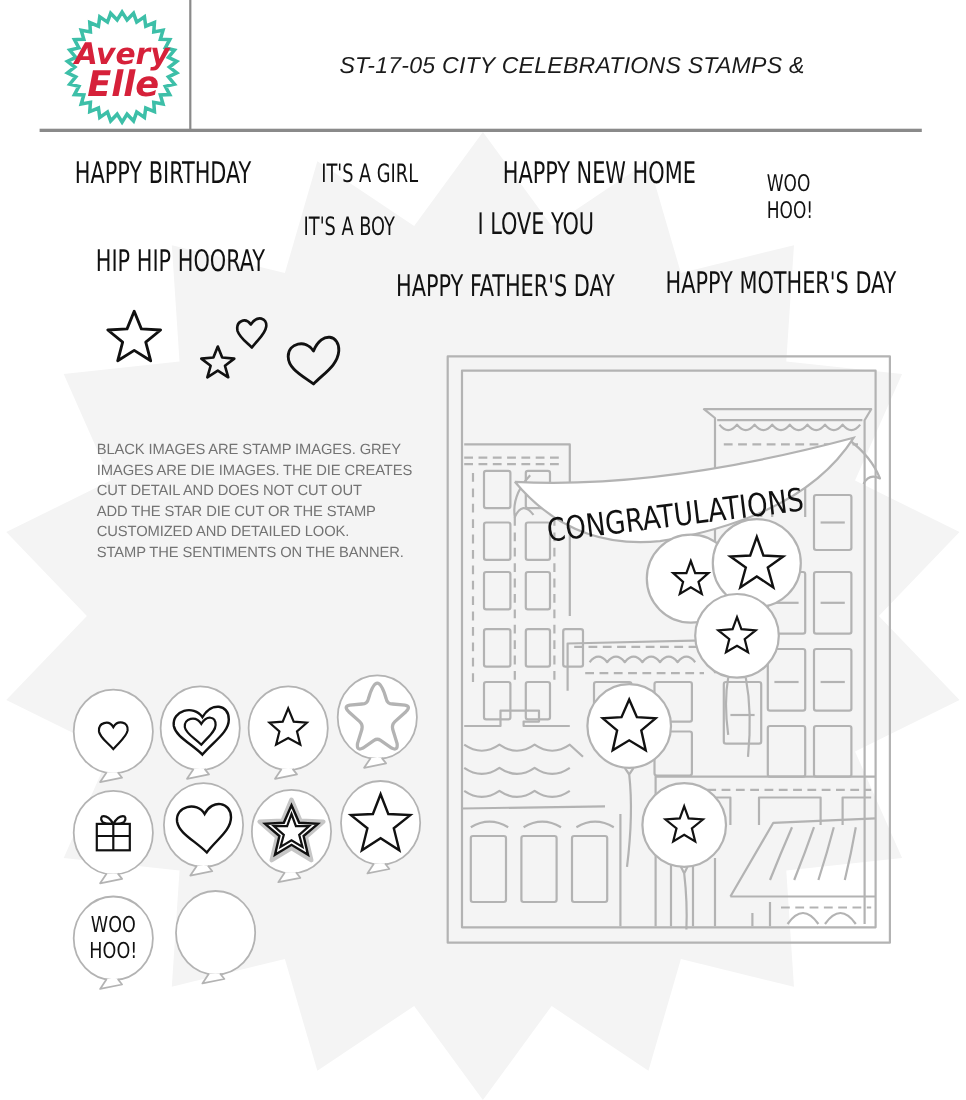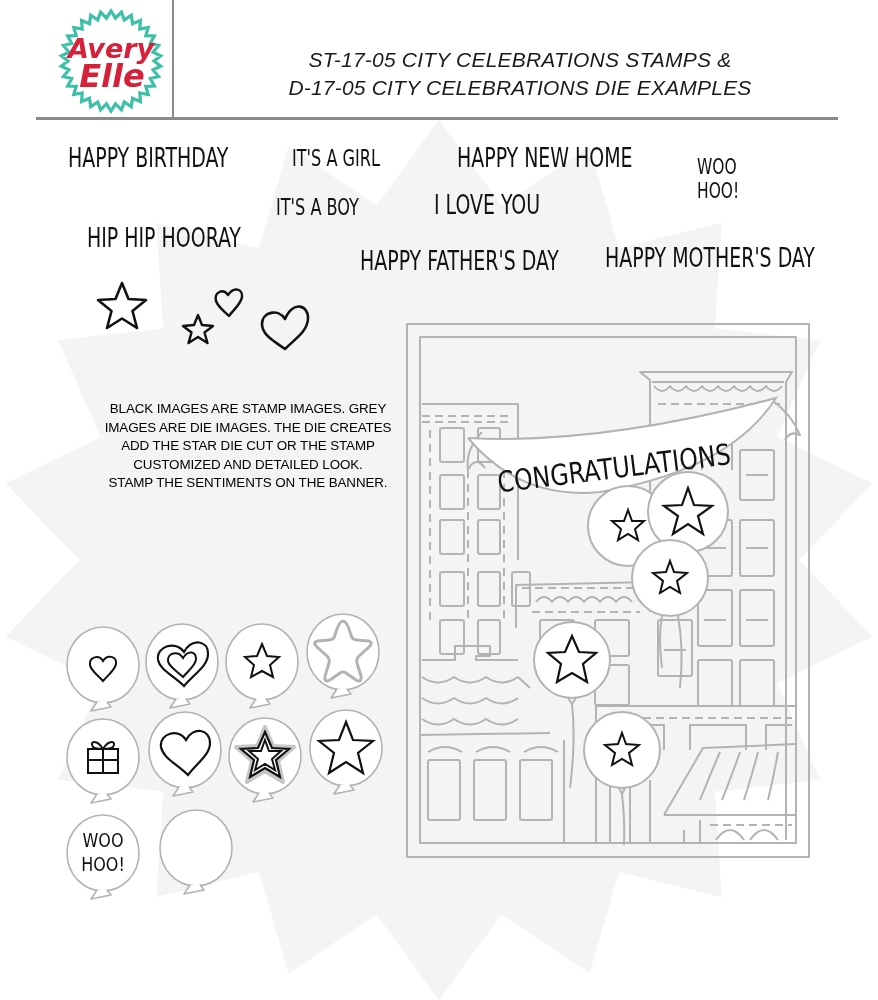--- a/index.html
+++ b/index.html
@@ -7,21 +7,21 @@
   .watermark { position:absolute; left:0; top:0; width:878px; height:1000px; z-index:0; pointer-events:none; }
   .layer { position:absolute; left:0; top:0; width:878px; height:796px; z-index:1; }
   .logo { position:absolute; left:58px; top:8px; width:106px; height:106px; }
   .header-vline { position:absolute; left:172px; top:0; width:2px; height:118px; background:#8a8a8a; }
   .header-hline { position:absolute; left:36px; top:117px; width:802px; height:3px; background:#8a8a8a; }
   .title { position:absolute; left:200px; top:46px; width:640px; text-align:center; font-size:21px; line-height:28px; color:#1a1a1a; letter-spacing:0.2px;font-style:italic; }
   .title div { white-space:nowrap; }
   .sent { position:absolute; font-family:"DejaVu Sans", sans-serif; font-stretch:condensed; transform-origin:left top; color:#111; white-space:nowrap; letter-spacing:0px; }
   .sent.big { font-size:27px; }
   .sent.mid { font-size:23px; }
-  .instructions { position:absolute; left:88px; top:400px; width:320px; font-size:13.4px; line-height:18.6px; color:#000000; letter-spacing:-0.1px;text-align:center; }
+  .instructions { position:absolute; left:88px; top:400px; width:320px; font-size:13.4px; line-height:18.6px; color:#737373; letter-spacing:-0.1px; }
   .instructions div { white-space:nowrap; }
   svg text { font-family:"DejaVu Sans", sans-serif; }
 </style>
 </head>
 <body>
 
 <svg class="watermark" viewBox="0 0 878 1000">
   <polygon id="wm-burst" fill="#f4f4f4" points="439.0,120.0 501.5,205.5 589.5,146.5 619.0,248.2 721.8,222.9 714.8,328.6 820.1,340.0 777.3,436.9 872.3,483.6 799.0,560.0 872.3,636.4 777.3,683.1 820.1,780.0 714.8,791.4 721.8,897.1 619.0,871.8 589.5,973.5 501.5,914.5 439.0,1000.0 376.5,914.5 288.5,973.5 259.0,871.8 156.2,897.1 163.2,791.4 57.9,780.0 100.7,683.1 5.7,636.4 79.0,560.0 5.7,483.6 100.7,436.9 57.9,340.0 163.2,328.6 156.2,222.9 259.0,248.2 288.5,146.5 376.5,205.5"></polygon>
 </svg>
 
@@ -31,21 +31,20 @@
     <polygon id="logo-ring" fill="none" stroke="#3dbfa8" stroke-width="3.2" stroke-linejoin="miter" points="53.0,3.0 57.5,10.2 63.4,4.1 66.3,12.1 73.3,7.3 74.5,15.8 82.4,12.5 81.8,21.0 90.2,19.5 87.8,27.7 96.3,28.0 92.3,35.5 100.6,37.5 95.1,44.1 102.7,47.8 96.0,53.0 102.7,58.2 95.1,61.9 100.6,68.5 92.3,70.5 96.3,78.0 87.8,78.3 90.2,86.5 81.8,85.0 82.4,93.5 74.5,90.2 73.3,98.7 66.3,93.9 63.4,101.9 57.5,95.8 53.0,103.0 48.5,95.8 42.6,101.9 39.7,93.9 32.7,98.7 31.5,90.2 23.6,93.5 24.2,85.0 15.8,86.5 18.2,78.3 9.7,78.0 13.7,70.5 5.4,68.5 10.9,61.9 3.3,58.2 10.0,53.0 3.3,47.8 10.9,44.1 5.4,37.5 13.7,35.5 9.7,28.0 18.2,27.7 15.8,19.5 24.2,21.0 23.6,12.5 31.5,15.8 32.7,7.3 39.7,12.1 42.6,4.1 48.5,10.2"></polygon>
     <text x="53" y="50" text-anchor="middle" font-size="27" font-style="italic" font-weight="bold" fill="#d6213a" font-family="DejaVu Serif, serif">Avery</text>
     <text x="54" y="79" text-anchor="middle" font-size="32" font-style="italic" font-weight="bold" fill="#d6213a" font-family="DejaVu Serif, serif">Elle</text>
   </svg>
 
   <div class="header-vline"></div>
   <div class="header-hline"></div>
 
   <div class="title">
     <div>ST-17-05 CITY CELEBRATIONS STAMPS &amp;</div>
-    <div>D-17-05 CITY CELEBRATIONS DIE EXAMPLES</div>
   </div>
 
   <div class="sent big" style="left:68px; top:142px; transform:scaleX(0.78);">HAPPY BIRTHDAY</div>
   <div class="sent mid" style="left:292px; top:145px; transform:scaleX(0.78);">IT'S A GIRL</div>
   <div class="sent big" style="left:457px; top:142px; transform:scaleX(0.78);">HAPPY NEW HOME</div>
   <div class="sent mid" style="left:697px; top:156px; font-size:21px; line-height:22px; transform:scaleX(0.82);">WOO</div>
   <div class="sent mid" style="left:697px; top:180px; font-size:21px; line-height:22px; transform:scaleX(0.82);">HOO!</div>
   <div class="sent mid" style="left:276px; top:194px; transform:scaleX(0.78);">IT'S A BOY</div>
   <div class="sent big" style="left:434px; top:189px; transform:scaleX(0.78);">I LOVE YOU</div>
   <div class="sent big" style="left:87px; top:222px; transform:scaleX(0.78);">HIP HIP HOORAY</div>
@@ -63,20 +62,21 @@
       <path d="M138,20 C133,13 124,17 126,26 C128,32 134,36 139,41 C144,34 151,29 152,22 C153,14 144,11 138,20 Z" fill="none" stroke="#111" stroke-width="2.4" stroke-linejoin="round"></path>
     </g>
     <g>
       <path d="M195,44 C188,33 172,37 172,49 C172,60 184,66 195,74 C205,64 217,57 218,44 C219,30 203,25 195,44 Z" fill="none" stroke="#111" stroke-width="2.6" stroke-linejoin="round"></path>
     </g>
   </svg>
 
   <div class="instructions">
     <div>BLACK IMAGES ARE STAMP IMAGES.  GREY</div>
     <div>IMAGES ARE DIE IMAGES. THE DIE CREATES</div>
+    <div>CUT DETAIL AND DOES NOT CUT OUT</div>
     <div>ADD THE STAR DIE CUT OR THE STAMP</div>
     <div>CUSTOMIZED AND DETAILED LOOK.</div>
     <div>STAMP THE SENTIMENTS ON THE BANNER.</div>
   </div>
 
   <svg style="position:absolute; left:60px; top:600px;" width="330" height="330" viewBox="0 0 330 330">
     <defs>
       <g id="balloon">
         <ellipse cx="0" cy="0" rx="36" ry="38" fill="#fff" stroke="#b3b3b3" stroke-width="1.6"></ellipse>
         <path d="M-6,37 L-12,46 L8,42 L4,37" fill="#fff" stroke="#b3b3b3" stroke-width="1.6" stroke-linejoin="round"></path>

